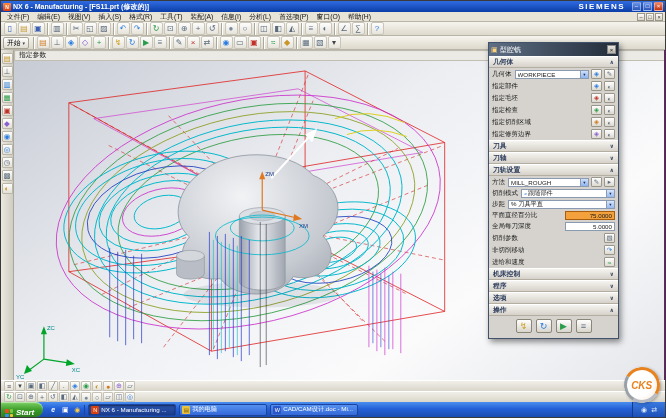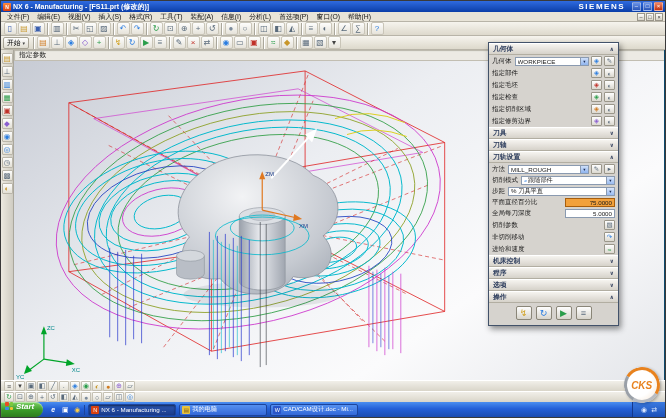--- a/index.html
+++ b/index.html
@@ -1,17 +1,17 @@
 <!DOCTYPE html>
 <html><head>
 <meta charset="utf-8">
 <style>
   *{margin:0;padding:0;box-sizing:border-box}
   body{font-family:"Liberation Sans","DejaVu Sans",sans-serif;background:#888}
-  .app{position:relative;width:666px;height:418px;background:#0c4a6e;border:1px solid #3a3a3a;overflow:hidden}
+  .app{position:relative;width:666px;height:418px;background:#701a75;border:1px solid #3a3a3a;overflow:hidden}
 
   
   .titlebar{position:absolute;top:0;left:0;right:0;height:11px;background:linear-gradient(180deg,#2f6be0,#0b3ea8);display:flex;align-items:center;padding:0 2px;gap:2px;z-index:3}
   .appico{width:8px;height:8px;background:linear-gradient(#ff8a3c,#d83c10);color:#fff;font-size:5px;font-weight:bold;display:flex;align-items:center;justify-content:center;border-radius:1px}
   .wtitle{color:#fff;font-size:7px;font-weight:bold;flex:1;white-space:nowrap;overflow:hidden}
   .brand{color:#fff;font-size:8px;font-weight:bold;letter-spacing:1.5px;margin-right:5px}
   .wbtn{width:9px;height:9px;background:linear-gradient(#6a93e8,#2a55b8);border:1px solid rgba(255,255,255,.4);color:#fff;font-size:6px;line-height:7px;text-align:center;border-radius:1px}
   .wbtn.close{background:linear-gradient(#f08868,#c03010)}
 
   
@@ -62,21 +62,21 @@
   .abtn{width:16px;height:14px;background:linear-gradient(#fefefe,#d8d5cc);border:1px solid #8a8678;border-radius:2px;display:flex;align-items:center;justify-content:center;font-size:9px}
 
   
   .btb{position:absolute;left:0;right:0;display:flex;align-items:center;background:linear-gradient(#f1efe9,#d9d5c9);border-top:1px solid #fff;padding:0 3px;gap:1px;z-index:4}
   .btb1{bottom:26px;height:11px}
   .btb2{bottom:15px;height:11px}
   .bicon{width:10px;height:10px;display:flex;align-items:center;justify-content:center;font-size:7px;background:linear-gradient(#fdfdfc,#e4e1d6);border:1px solid #c5c1b4;border-radius:1px;flex:0 0 10px}
 
   
   .taskbar{position:absolute;left:0;right:0;bottom:0;height:15px;background:linear-gradient(#4a8ef0,#2460d8 45%,#1c4cb0);display:flex;align-items:center;gap:3px;z-index:8}
-  .start{height:15px;padding:0 9px 0 4px;background:linear-gradient(#7cd264,#3a9a28 55%,#2e7c1e);border-radius:0 8px 8px 0;color:#fff;font-weight:bold;font-style:italic;font-size:8px;display:flex;align-items:flex-start;gap:3px;box-shadow:inset 0 1px 1px rgba(255,255,255,.5)}
+  .start{height:15px;padding:0 9px 0 4px;background:linear-gradient(#7cd264,#3a9a28 55%,#2e7c1e);border-radius:0 8px 8px 0;color:#fff;font-weight:bold;font-style:italic;font-size:8px;display:flex;align-items:flex-end;gap:3px;box-shadow:inset 0 1px 1px rgba(255,255,255,.5)}
   .winflag{width:8px;height:8px;display:grid;grid-template-columns:1fr 1fr;grid-template-rows:1fr 1fr;gap:1px}
   .winflag i{display:block;border-radius:1px}
   .qicon{width:10px;height:10px;display:flex;align-items:center;justify-content:center;font-size:7px;color:#fff}
   .task{flex:0 0 88px;height:12px;background:linear-gradient(#5490f0,#3468d8);border:1px solid #1c449c;border-radius:2px;color:#fff;font-size:6.2px;display:flex;align-items:center;gap:2px;padding:0 2px;overflow:hidden;white-space:nowrap}
   .task.active{background:linear-gradient(#2a55b0,#1c3c8c);box-shadow:inset 0 1px 2px rgba(0,0,0,.5)}
   .tico{width:8px;height:8px;border-radius:1px;font-size:5.5px;display:flex;align-items:center;justify-content:center;flex:0 0 8px;font-style:normal}
   .tlabel{overflow:hidden;white-space:nowrap;font-style:normal}
   .tray{margin-left:auto;height:15px;background:linear-gradient(#3a7ae0,#1c50b8);border-left:1px solid #15398c;display:flex;align-items:center;padding:0 8px;gap:4px;color:#dce8ff;font-size:7px}
 
   
@@ -322,20 +322,25 @@
         <path d="M30,300 L14,312" stroke="#00a428" stroke-width="1.2"></path>
         <path d="M10,315 L18,312 L13,306 Z" fill="#00a428"></path>
         <text x="33" y="271" font-size="6" fill="#00888a">ZC</text>
         <text x="58" y="313" font-size="6" fill="#00888a">XC</text>
         <text x="2" y="320" font-size="6" fill="#00888a">YC</text>
       </g>
     </svg>
   </div>
 
   <div class="dlg">
+    <div class="dlgtitle">
+      <span class="dico">▣</span>
+      <span class="dtxt">型腔铣</span>
+      <span class="dclose">×</span>
+    </div>
 
     <div class="sec">
       <span>几何体</span>
       <span class="chev">∧</span>
     </div>
     <div class="drow">
       <span class="dlabel">几何体</span>
       <span class="combo">
         <span class="cval">WORKPIECE</span>
         <span class="carrow">▾</span>

